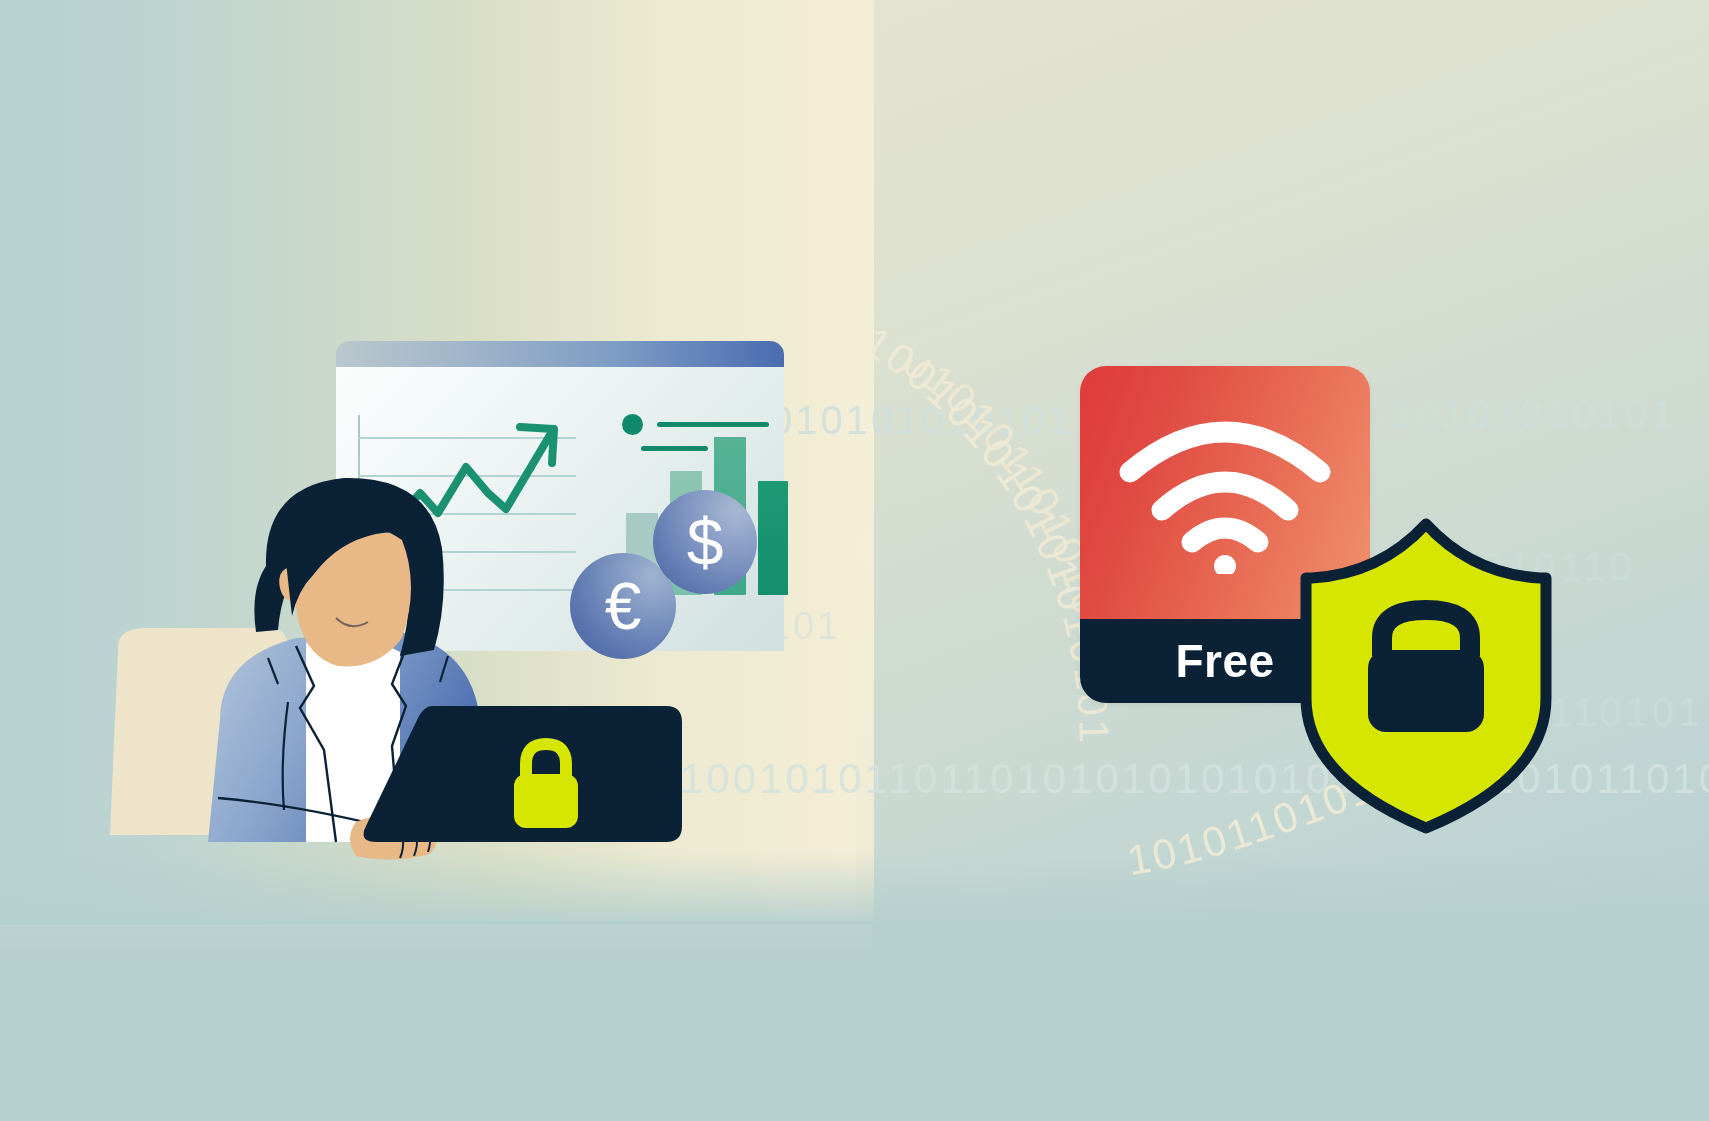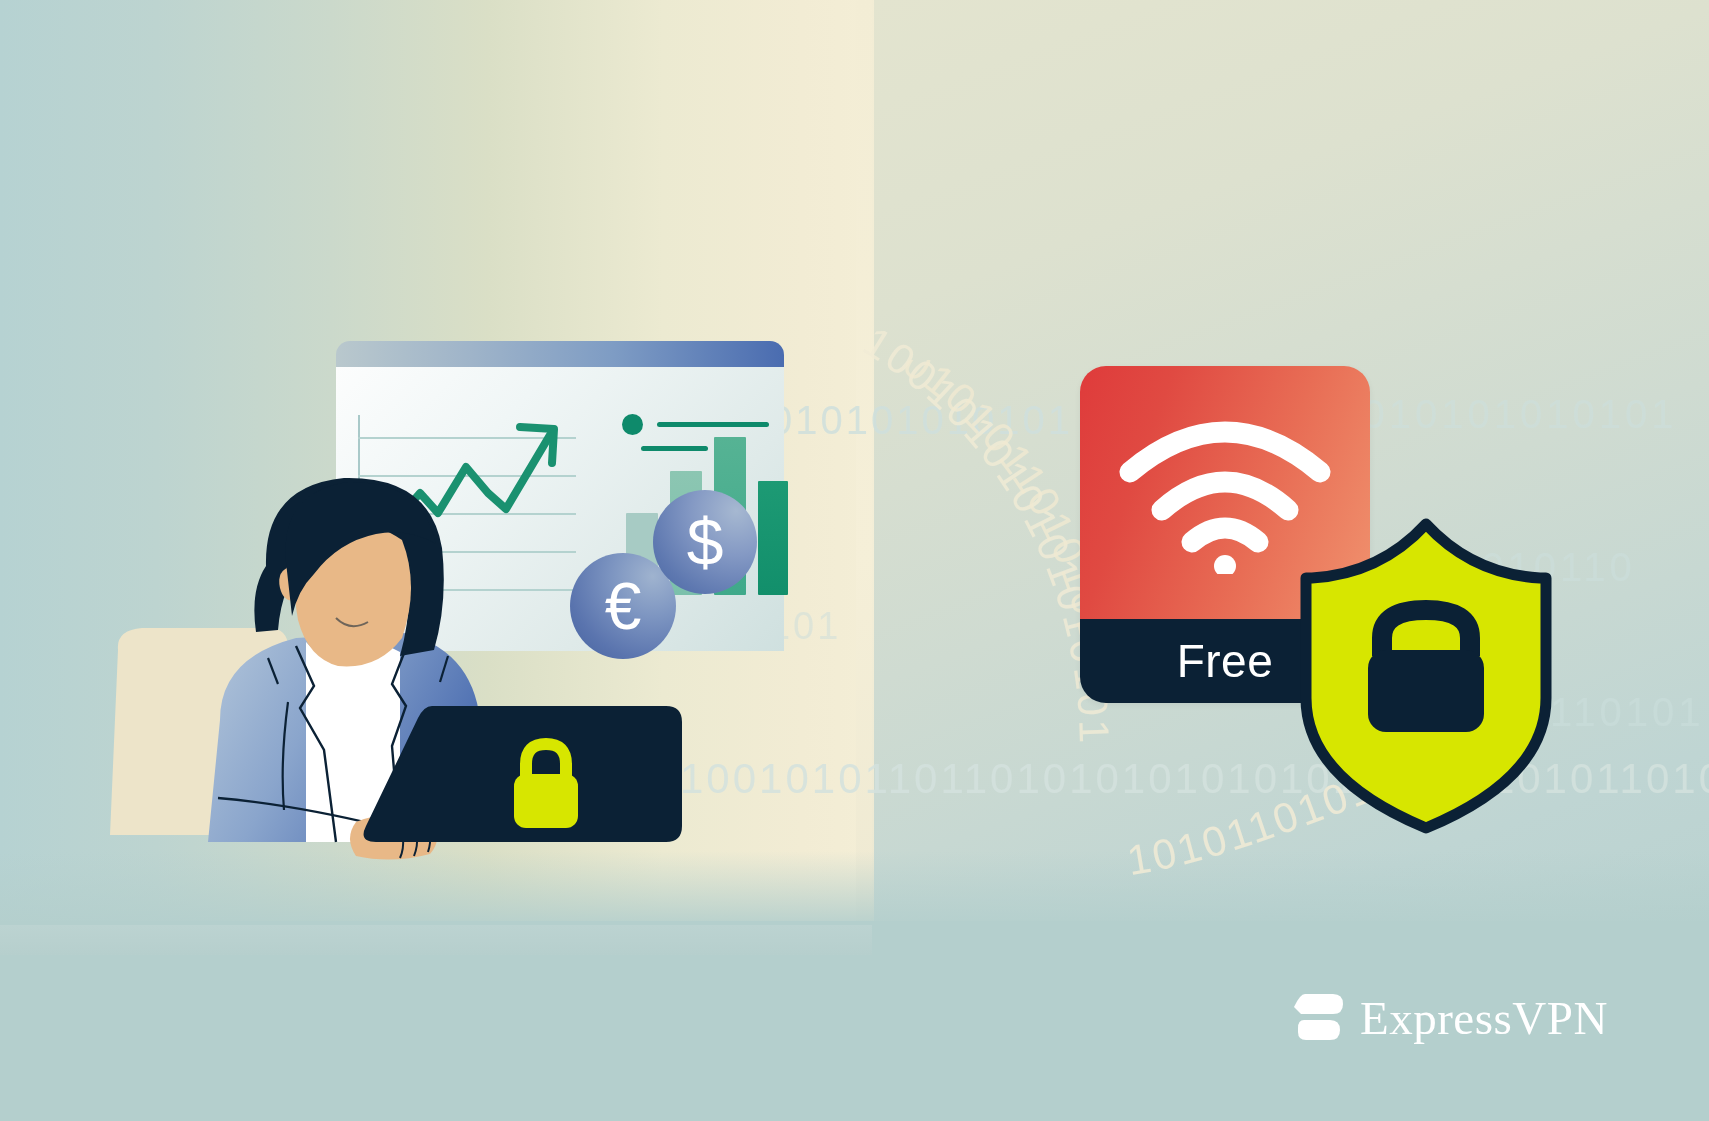--- a/index.html
+++ b/index.html
@@ -149,21 +149,21 @@
     background:linear-gradient(110deg,#df3b3b 0%,#e04a42 25%,#e86d55 62%,#f0926e 100%);
   }
   .wifi-bottom{
     position:absolute;left:0;top:253px;width:290px;height:84px;
     background:#0b2135;
   }
   .wifi-glyph{position:absolute;left:38px;top:48px;width:214px;height:160px;}
   .free-label{
     position:absolute;left:0;top:253px;width:290px;height:84px;
     display:flex;align-items:center;justify-content:center;
-    color:#ffffff;font-size:46px;font-weight:400;letter-spacing:.5px;
+    color:#ffffff;font-size:46px;font-weight:700;letter-spacing:.5px;
   }
 
   
   .shield{position:absolute;left:1296px;top:516px;width:260px;height:320px;}
 
   
   .logo{
     position:absolute;left:1292px;top:986px;width:320px;height:64px;
     display:flex;align-items:center;gap:16px;
   }
@@ -319,22 +319,14 @@
   </div>
 
   <svg class="shield" viewBox="0 0 260 320">
     <path d="M 130 8 Q 176 58 244 62 L 250 62 L 250 182 Q 250 262 130 312 Q 10 262 10 182 L 10 62 L 16 62 Q 84 58 130 8 Z" fill="#d7e600" stroke="#0b2135" stroke-width="11" stroke-linejoin="round"></path>
     <g transform="translate(72,92)">
       <path d="M 14 48 L 14 30 Q 14 2 58 2 Q 102 2 102 30 L 102 48" fill="none" stroke="#0b2135" stroke-width="20"></path>
       <rect x="0" y="42" width="116" height="82" rx="18" fill="#0b2135"></rect>
     </g>
   </svg>
 
-  <div class="logo">
-    <svg class="logo-mark" viewBox="0 0 52 56">
-      <path d="M 13 4 L 41 4 Q 51 4 51 14 Q 51 24 41 24 L 9 24 L 2 17 Q 8 4 13 4 Z" fill="#ffffff"></path>
-      <path d="M 12 30 L 38 30 Q 48 30 48 40 Q 48 50 38 50 L 14 50 Q 6 50 6 42 L 6 38 Q 6 30 12 30 Z" fill="#ffffff"></path>
-      <rect x="12" y="24" width="32" height="6" fill="#b4cfcd"></rect>
-    </svg>
-    <span class="logo-word">ExpressVPN</span>
-  </div>
 
 </div>
 
 </body></html>

